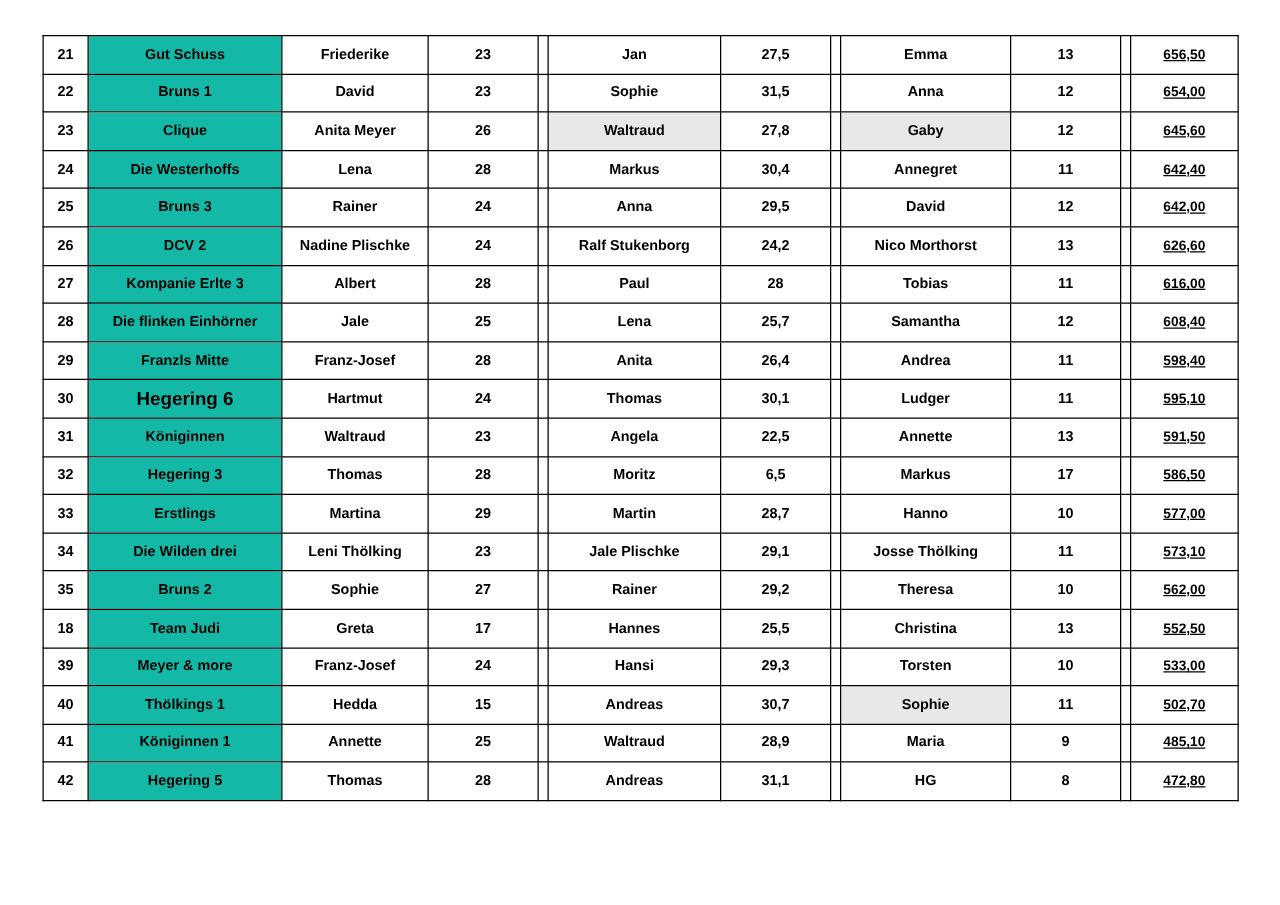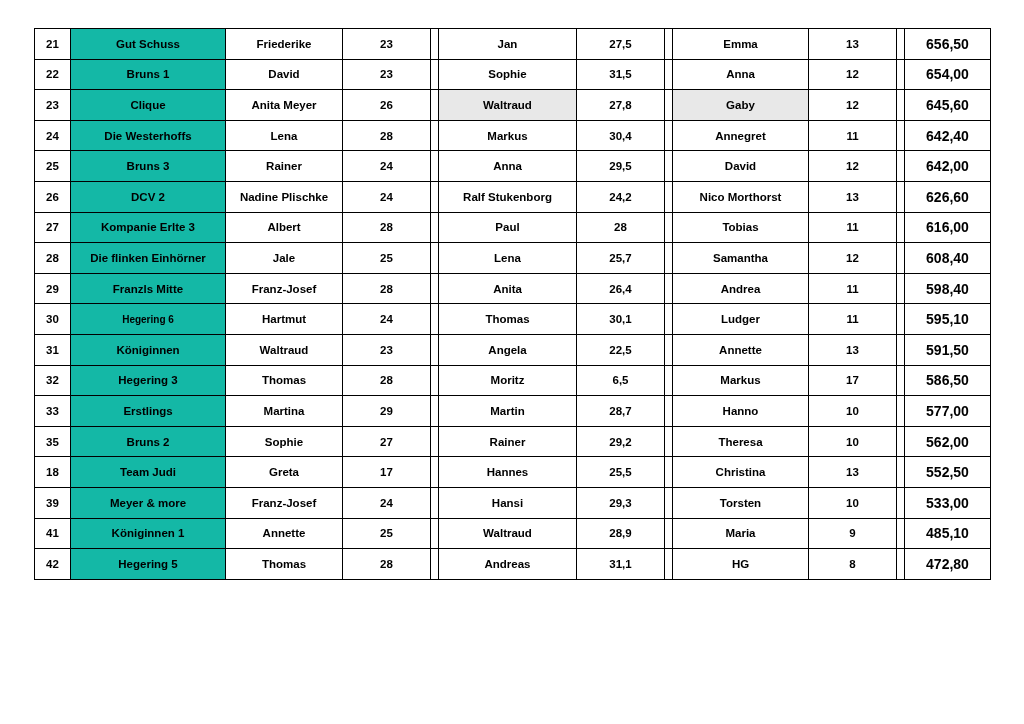--- a/index.html
+++ b/index.html
@@ -59,28 +59,29 @@
     padding: 0;
   }
   td.shaded {
     background: #e8e8e8;
   }
   td.team {
     background: #14b8a6;
     font-size: 11.5px;
   }
   td.team.small {
-    font-size: 10px;
+    font-size: 15px;
     margin-left: 12px;
   }
   td.rank {
     font-size: 11.5px;
   }
   td.total {
-    font-size: 14px;
+    font-size: 11px;
+    text-decoration: underline;
   }
 </style>
 </head>
 <body>
 
 <div class="page">
   <table class="results">
     <colgroup>
       <col class="c-rank">
         <col class="c-team">
@@ -272,20 +273,34 @@
           <td class="gap"></td>
           <td class="">Martin</td>
           <td class="">28,7</td>
           <td class="gap"></td>
           <td class="">Hanno</td>
           <td class="">10</td>
           <td class="gap"></td>
           <td class="total">577,00</td>
         </tr>
         <tr>
+          <td class="rank">34</td>
+          <td class="team">Die Wilden drei</td>
+          <td class="">Leni Thölking</td>
+          <td class="">23</td>
+          <td class="gap"></td>
+          <td class="">Jale Plischke</td>
+          <td class="">29,1</td>
+          <td class="gap"></td>
+          <td class="">Josse Thölking</td>
+          <td class="">11</td>
+          <td class="gap"></td>
+          <td class="total">573,10</td>
+        </tr>
+        <tr>
           <td class="rank">35</td>
           <td class="team">Bruns 2</td>
           <td class="">Sophie</td>
           <td class="">27</td>
           <td class="gap"></td>
           <td class="">Rainer</td>
           <td class="">29,2</td>
           <td class="gap"></td>
           <td class="">Theresa</td>
           <td class="">10</td>
@@ -312,20 +327,34 @@
           <td class="">Franz-Josef</td>
           <td class="">24</td>
           <td class="gap"></td>
           <td class="">Hansi</td>
           <td class="">29,3</td>
           <td class="gap"></td>
           <td class="">Torsten</td>
           <td class="">10</td>
           <td class="gap"></td>
           <td class="total">533,00</td>
+        </tr>
+        <tr>
+          <td class="rank">40</td>
+          <td class="team">Thölkings 1</td>
+          <td class="">Hedda</td>
+          <td class="">15</td>
+          <td class="gap"></td>
+          <td class="">Andreas</td>
+          <td class="">30,7</td>
+          <td class="gap"></td>
+          <td class=" shaded">Sophie</td>
+          <td class="">11</td>
+          <td class="gap"></td>
+          <td class="total">502,70</td>
         </tr>
         <tr>
           <td class="rank">41</td>
           <td class="team">Königinnen 1</td>
           <td class="">Annette</td>
           <td class="">25</td>
           <td class="gap"></td>
           <td class="">Waltraud</td>
           <td class="">28,9</td>
           <td class="gap"></td>

